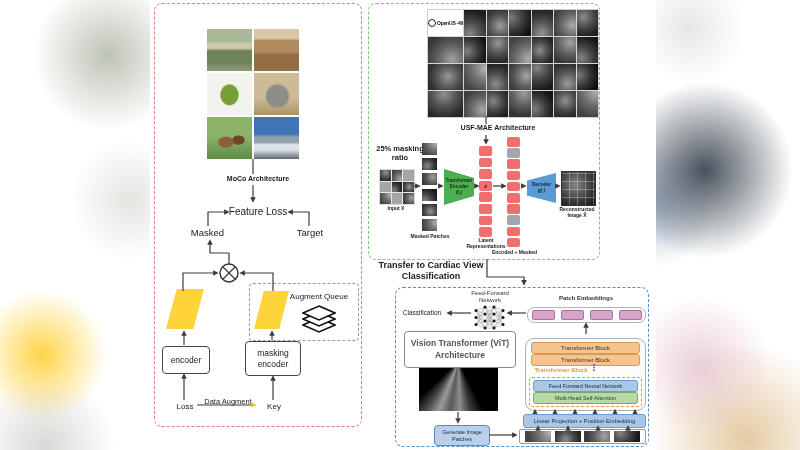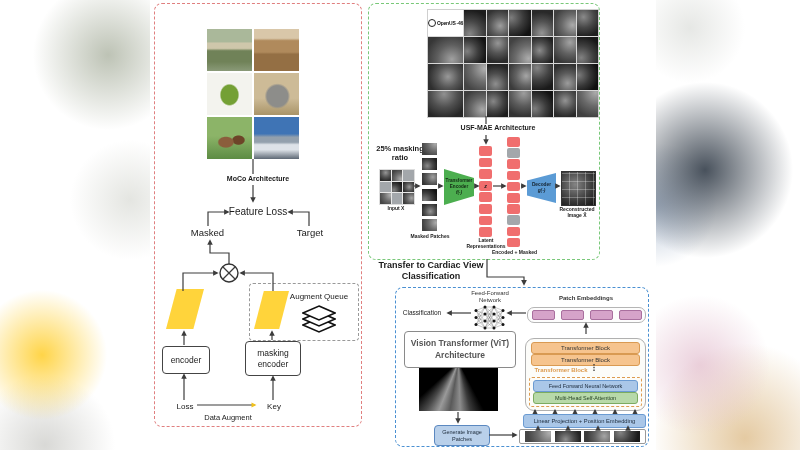--- a/index.html
+++ b/index.html
@@ -49,21 +49,21 @@
   #pllg-q{left:11px;top:285px;width:38px;height:40px;}
   #pllg-k{left:99px;top:287px;width:35px;height:38px;}
   #fqueue{left:94px;top:279px;width:108px;height:56px;border:1px dashed #999;border-radius:4px;background:#fff;z-index:0;}
   #fqueue-lbl{left:134px;top:288px;width:60px;font-size:8px;}
   #stack-icon{left:147px;top:301px;}
   .nodebox{position:absolute;border:1.3px solid #444;border-radius:4px;background:#fff;
      display:flex;align-items:center;justify-content:center;text-align:center;font-size:8.5px;line-height:1.2;}
   #encoder-box{left:7px;top:342px;width:46px;height:26px;}
   #momentum-box{left:90px;top:337px;width:54px;height:33px;}
   #query-lbl{left:10px;top:398px;width:40px;font-size:8px;}
-  #augment-lbl{left:42px;top:410px;width:62px;font-size:7.5px;}
+  #augment-lbl{left:42px;top:394px;width:62px;font-size:7.5px;}
   #key-lbl{left:104px;top:398px;width:30px;font-size:8px;}
 
   
   #us-grid{left:58px;top:5px;width:170px;height:107px;display:grid;
      grid-template-columns:repeat(7,1fr);grid-template-rows:repeat(4,1fr);gap:1px;background:#d8d8d8;
      border:1px solid #cfcfcf;}
   #us-grid>div{background:#222;}
   #logo-cell{background:#fff !important;display:flex;align-items:center;justify-content:center;gap:1px;}
   #logo-circle{width:6px;height:6px;border:1px solid #222;border-radius:50%;flex:0 0 auto;}
   #logo-cell span{font-size:5px;font-weight:bold;color:#111;letter-spacing:-0.2px;}

